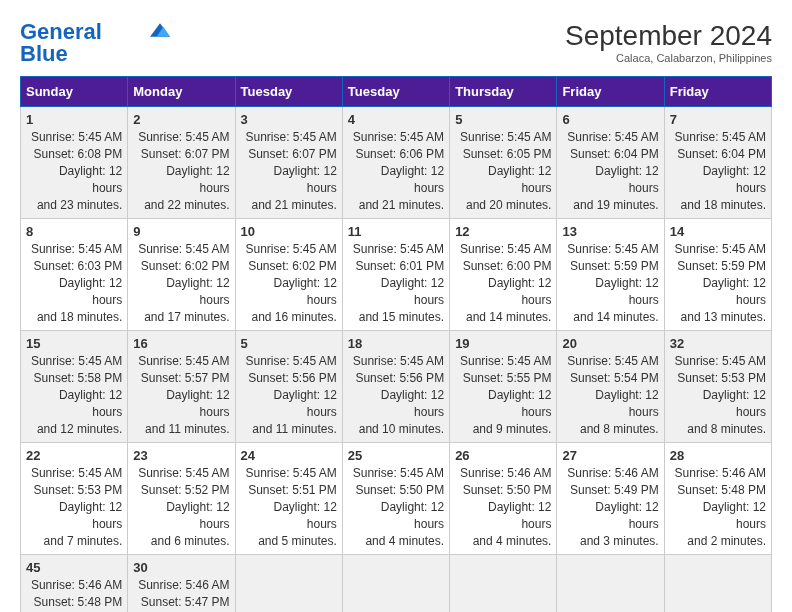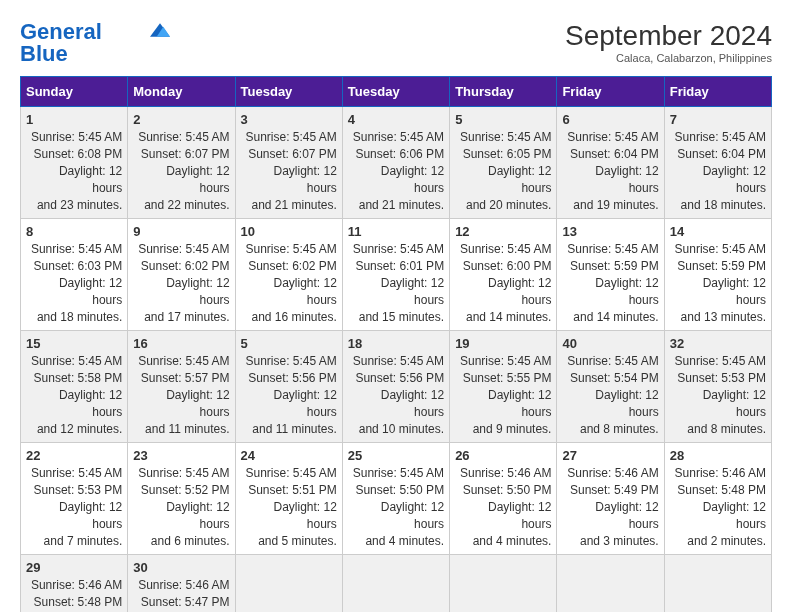--- a/index.html
+++ b/index.html
@@ -257,21 +257,21 @@
 and 10 minutes.</div>
         </td>
         <td>
           <div class="day-number">19</div>
           <div class="day-info" style="white-space: pre-line;">Sunrise: 5:45 AM
 Sunset: 5:55 PM
 Daylight: 12 hours
 and 9 minutes.</div>
         </td>
         <td>
-          <div class="day-number">40</div>
+          <div class="day-number">20</div>
           <div class="day-info" style="white-space: pre-line;">Sunrise: 5:45 AM
 Sunset: 5:54 PM
 Daylight: 12 hours
 and 8 minutes.</div>
         </td>
         <td>
           <div class="day-number">32</div>
           <div class="day-info" style="white-space: pre-line;">Sunrise: 5:45 AM
 Sunset: 5:53 PM
 Daylight: 12 hours
@@ -324,21 +324,21 @@
         <td>
           <div class="day-number">28</div>
           <div class="day-info" style="white-space: pre-line;">Sunrise: 5:46 AM
 Sunset: 5:48 PM
 Daylight: 12 hours
 and 2 minutes.</div>
         </td>
       </tr>
       <tr class="row-shaded">
         <td>
-          <div class="day-number">29</div>
+          <div class="day-number">45</div>
           <div class="day-info" style="white-space: pre-line;">Sunrise: 5:46 AM
 Sunset: 5:48 PM
 Daylight: 12 hours
 and 1 minute.</div>
         </td>
         <td>
           <div class="day-number">30</div>
           <div class="day-info" style="white-space: pre-line;">Sunrise: 5:46 AM
 Sunset: 5:47 PM
 Daylight: 12 hours

